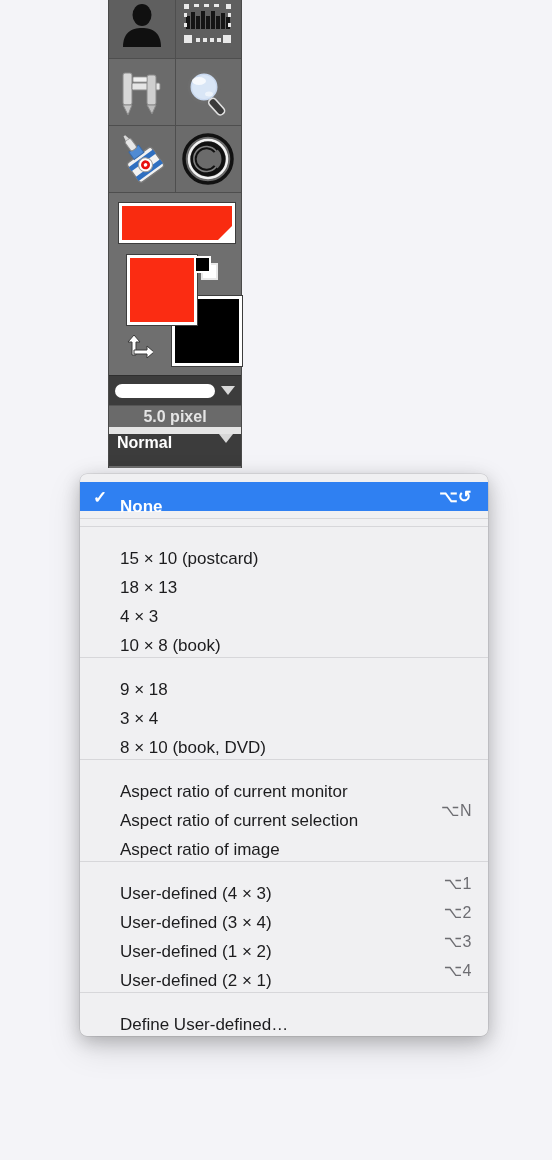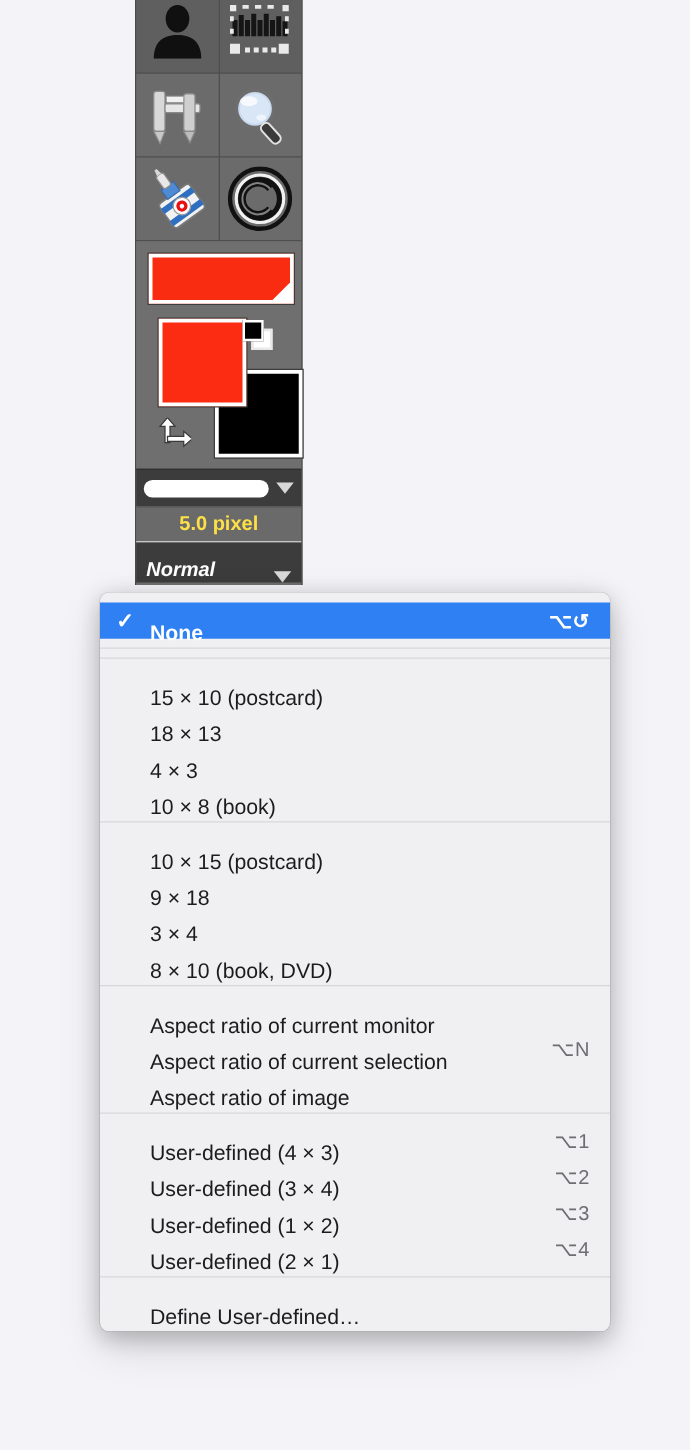--- a/index.html
+++ b/index.html
@@ -141,40 +141,39 @@
   .caret-down {
     width: 0; height: 0;
     border-left: 7px solid transparent;
     border-right: 7px solid transparent;
     border-top: 9px solid #d8d8d8;
   }
 
   .size-row {
     background: #6a6a6a;
     border-top: 1px solid #555;
-    border-bottom: 1px solid #e5e5e5;
+    border-bottom: 7px solid #e5e5e5;
     height: 29px;
     display: flex;
     align-items: center;
     justify-content: center;
-    color: #fde047;
+    color: #e5e5e5;
     font-size: 16px;
     font-weight: bold;
   }
 
   .mode-row {
     background: #3c3c3c;
     height: 32px;
     display: flex;
-    align-items: flex-end;
+    align-items: flex-start;
     padding: 0 8px;
     color: #ffffff;
     font-size: 16px;
     font-weight: bold;
-    font-style: italic;
   }
   .mode-row .mode-label { flex: 1; }
 
   
   .menu {
     position: absolute;
     left: 80px;
     top: 474px;
     width: 408px;
     background: #f0f0f2;
@@ -377,23 +376,20 @@
         <span class="label">18 × 13</span>
       </div>
       <div class="menu-item">
         <span class="label">4 × 3</span>
       </div>
       <div class="menu-item">
         <span class="label">10 × 8 (book)</span>
       </div>
       <div class="menu-sep"></div>
       <div class="menu-item">
-        <span class="label">10 × 15 (postcard)</span>
-      </div>
-      <div class="menu-item">
         <span class="label">9 × 18</span>
       </div>
       <div class="menu-item">
         <span class="label">3 × 4</span>
       </div>
       <div class="menu-item">
         <span class="label">8 × 10 (book, DVD)</span>
       </div>
       <div class="menu-sep"></div>
       <div class="menu-item">

